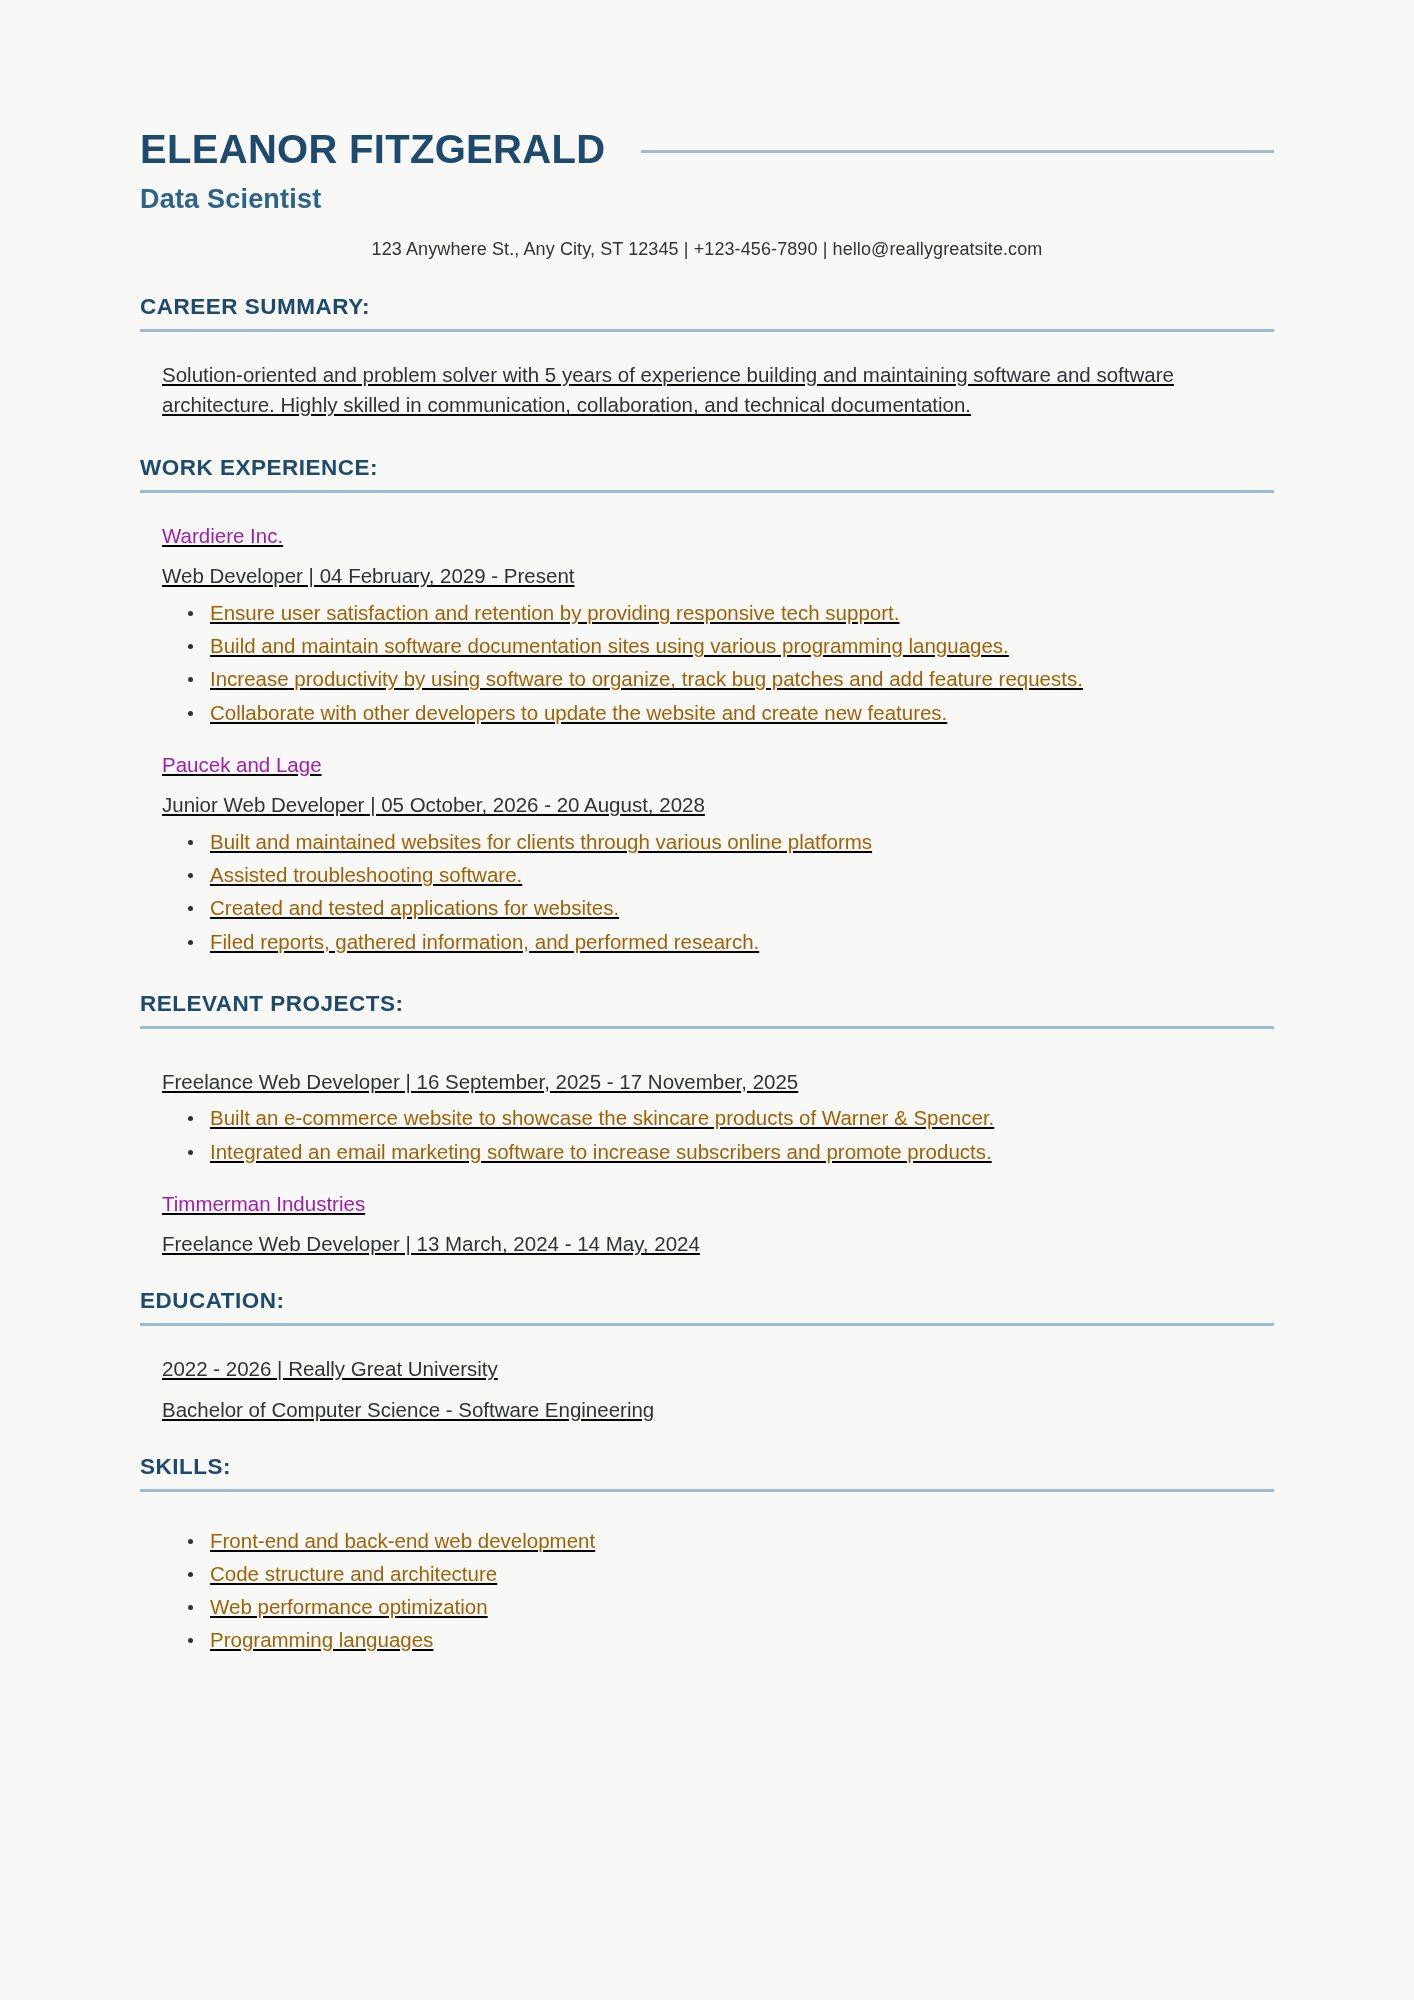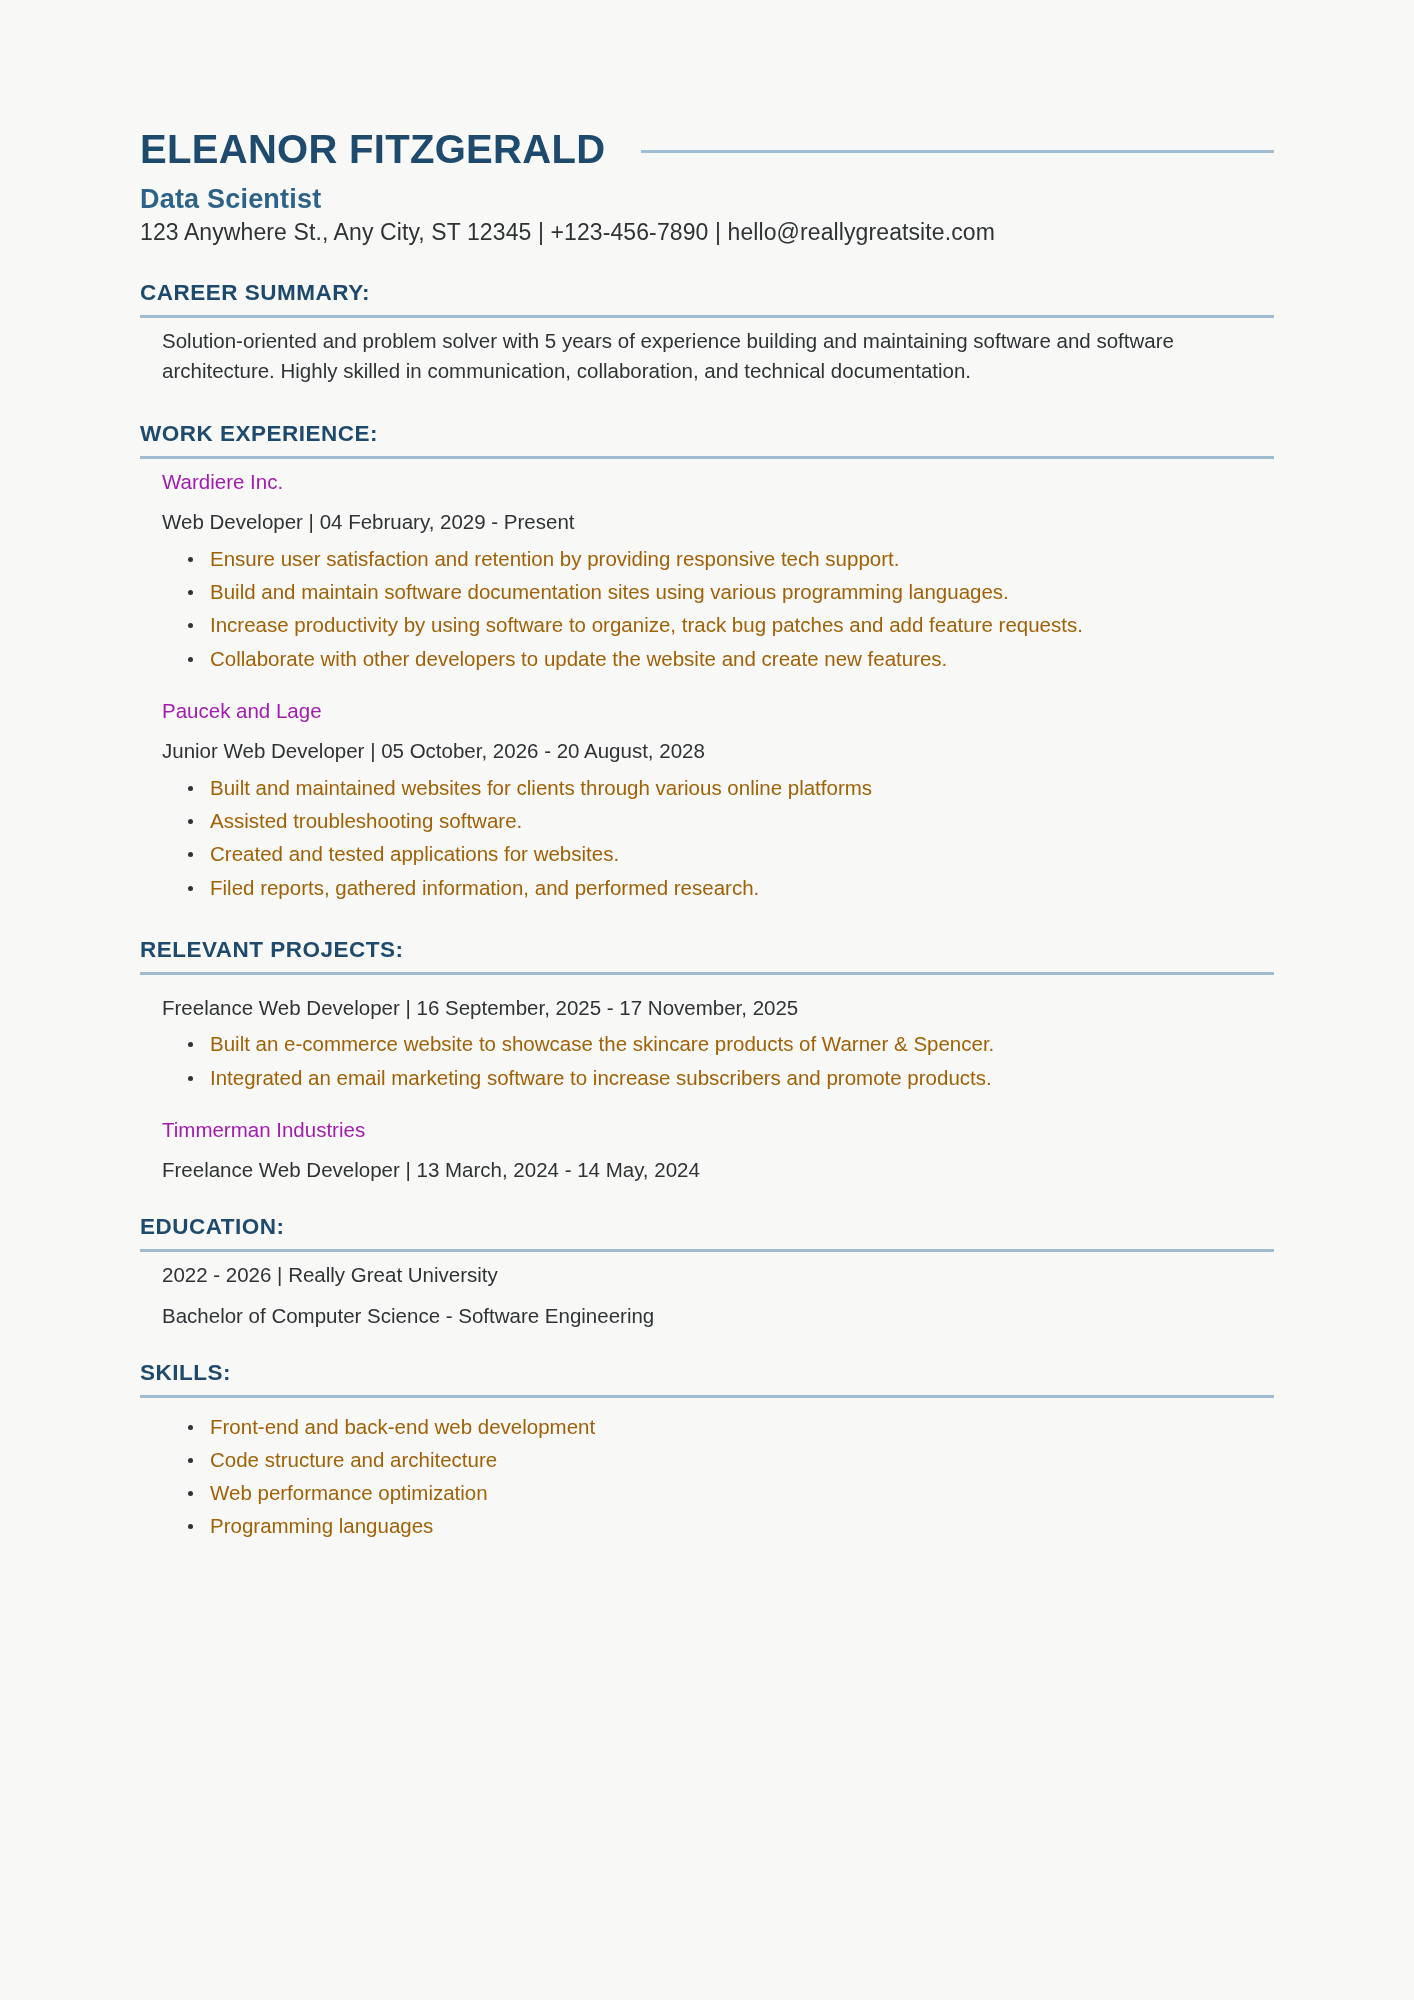--- a/index.html
+++ b/index.html
@@ -47,24 +47,25 @@
     margin-top: 4px;
   }
   .job-title {
     margin-top: 14px;
     font-size: 27px;
     color: #2d6389;
     font-weight: 700;
     letter-spacing: 0.2px;
   }
   .contact {
-    margin-top: 4px;
-    font-size: 23px;
+    margin-top: 24px;
+    font-size: 18px;
     color: #2f3336;
     letter-spacing: 0.1px;
+    text-align: center;
   }
 
   
   .section {
     margin-top: 34px;
   }
   .section.tight {
     margin-top: 28px;
   }
   .section-title {
@@ -74,21 +75,22 @@
     letter-spacing: 0.5px;
   }
   .section-rule {
     margin-top: 9px;
     height: 3px;
     background: #9fbcd2;
     width: 100%;
   }
   .section-body {
     padding-left: 22px;
-    padding-top: 8px;
+    padding-top: 28px;
+    text-decoration: underline;
   }
 
   .summary-text {
     font-size: 20.5px;
     line-height: 1.48;
     color: #2f3336;
     max-width: 1090px;
   }
 
   

